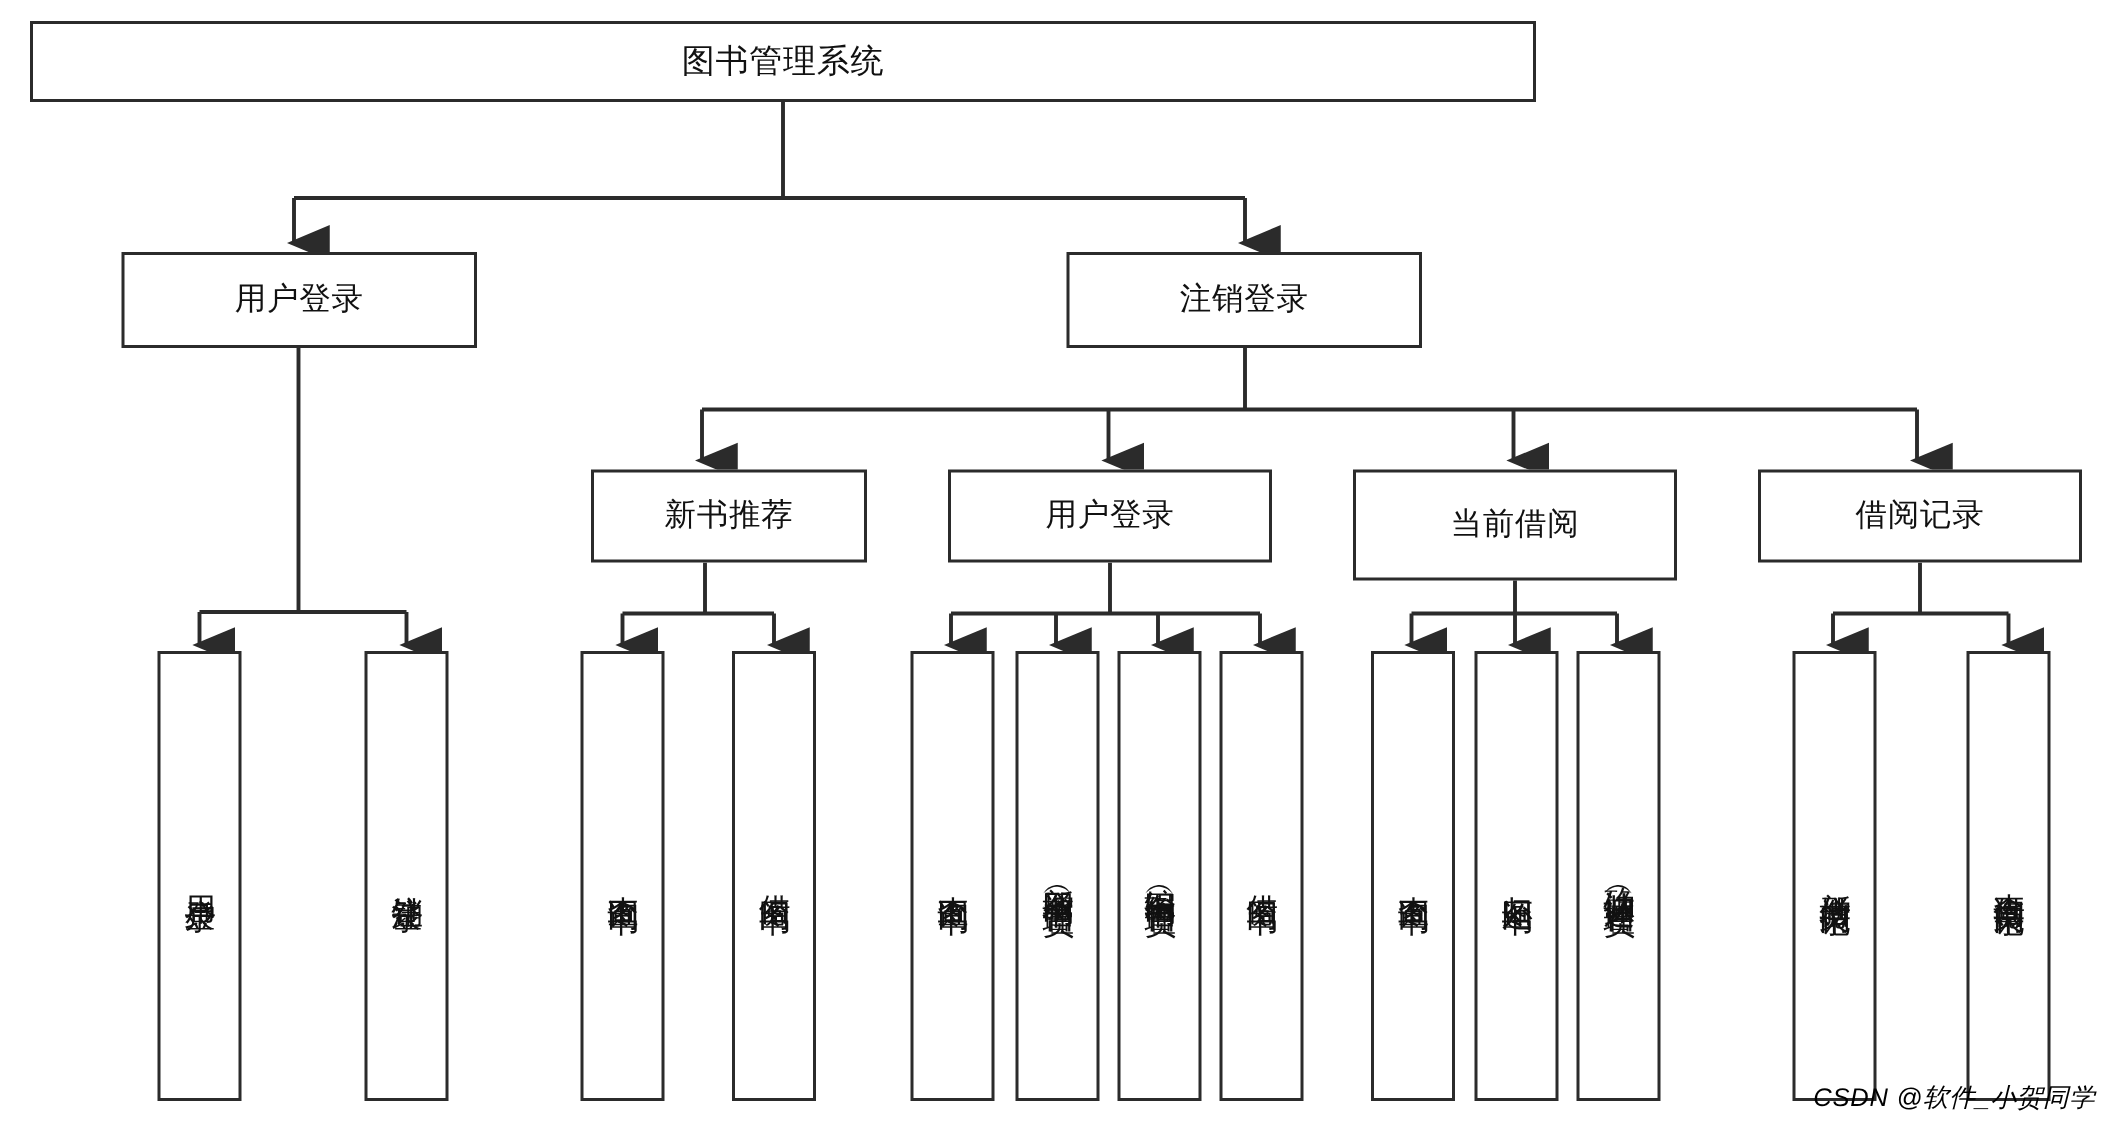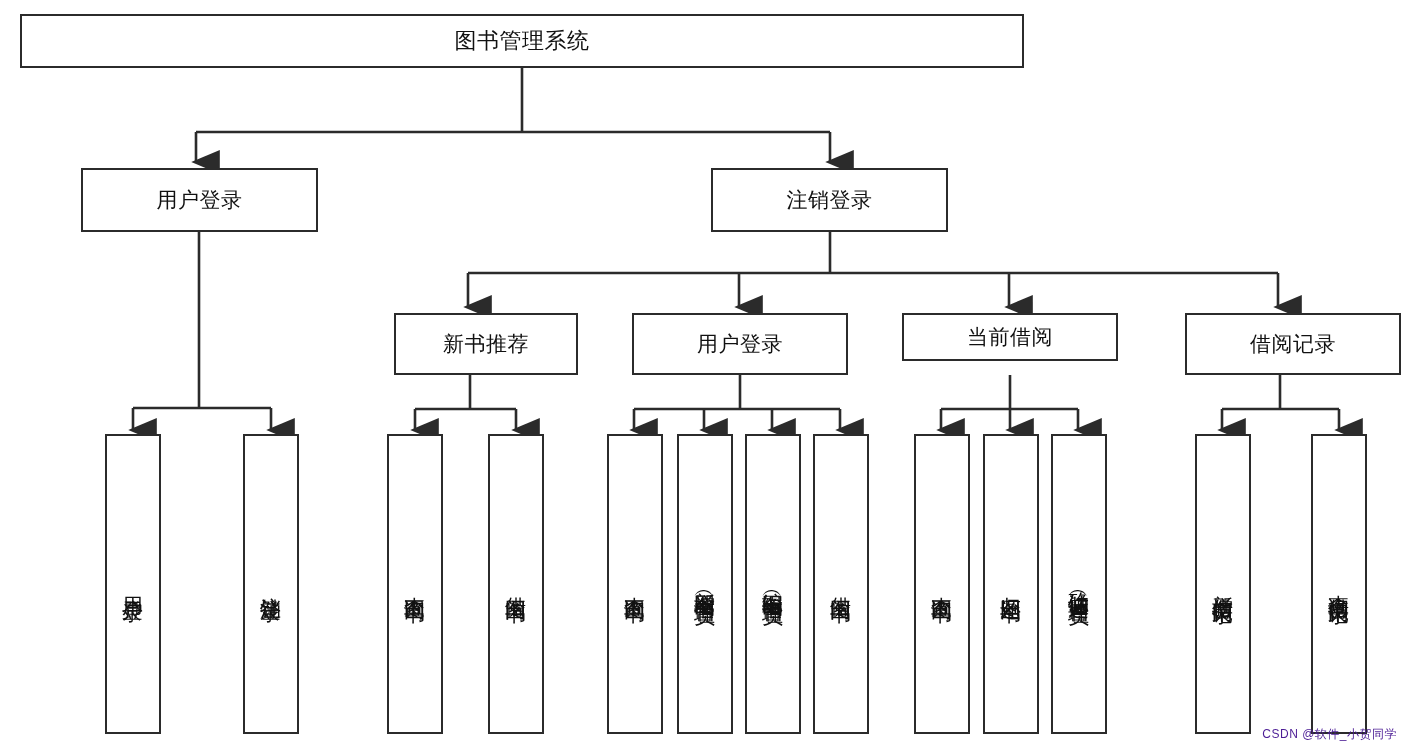--- a/index.html
+++ b/index.html
@@ -53,25 +53,26 @@
     writing-mode: vertical-rl;
     text-orientation: upright;
     line-height: 1.0;
     letter-spacing: 2px;
     white-space: nowrap;
   }
   .watermark {
     position: absolute;
     right: 8px;
     bottom: 4px;
-    font-size: 12px;
-    color: #4c1d95;
+    font-size: 17px;
+    color: #000000;
     letter-spacing: 0.5px;
     z-index: 5;
     white-space: nowrap;
+    font-style: italic;
   }
 </style>
 </head>
 <body>
 
 <div id="canvas">
 
   <svg class="wires" viewBox="0 0 1405 747" xmlns="http://www.w3.org/2000/svg">
     <defs>
       <marker id="arrow" viewBox="0 0 12 12" refX="6" refY="10" markerWidth="11" markerHeight="11" orient="auto-start-reverse">
@@ -133,24 +134,24 @@
   <div class="node lvl1" style="left:711px; top:168px; width:237px; height:64px;">
     <span class="lbl">注销登录</span>
   </div>
 
   <div class="node lvl2" style="left:362px; top:313px; width:184px; height:62px;margin-left:32px;">
     <span class="lbl">新书推荐</span>
   </div>
   <div class="node lvl2" style="left:632px; top:313px; width:216px; height:62px;">
     <span class="lbl">用户登录</span>
   </div>
-  <div class="node lvl2" style="left:902px; top:313px; width:216px; height:48px;">
+  <div class="node lvl2" style="left:902px; top:313px; width:216px; height:74px;">
     <span class="lbl">当前借阅</span>
   </div>
-  <div class="node lvl2" style="left:1172px; top:313px; width:216px; height:62px;margin-left:13px;">
+  <div class="node lvl2" style="left:1172px; top:313px; width:216px; height:62px;">
     <span class="lbl">借阅记录</span>
   </div>
 
   <div class="node leaf" style="left:105px; top:434px; width:56px; height:300px;">
     <span class="lbl">用户登录</span>
   </div>
   <div class="node leaf" style="left:243px; top:434px; width:56px; height:300px;">
     <span class="lbl">注销登录</span>
   </div>
 

